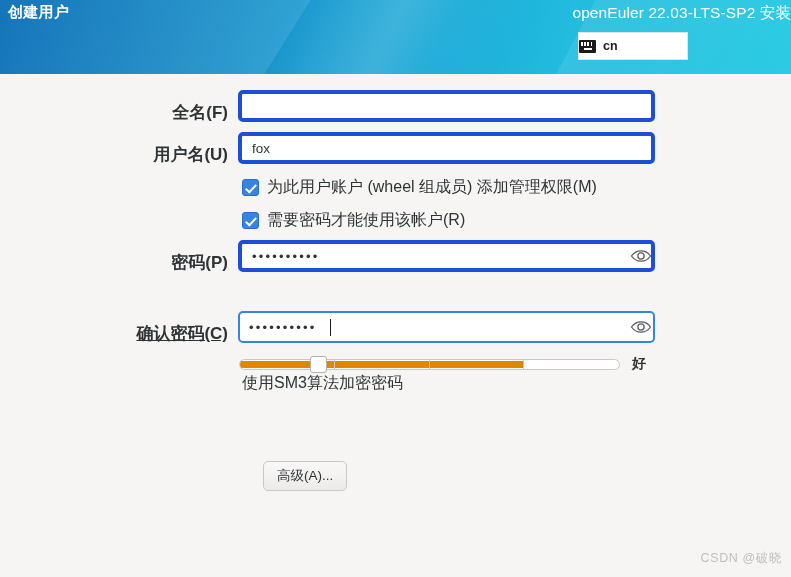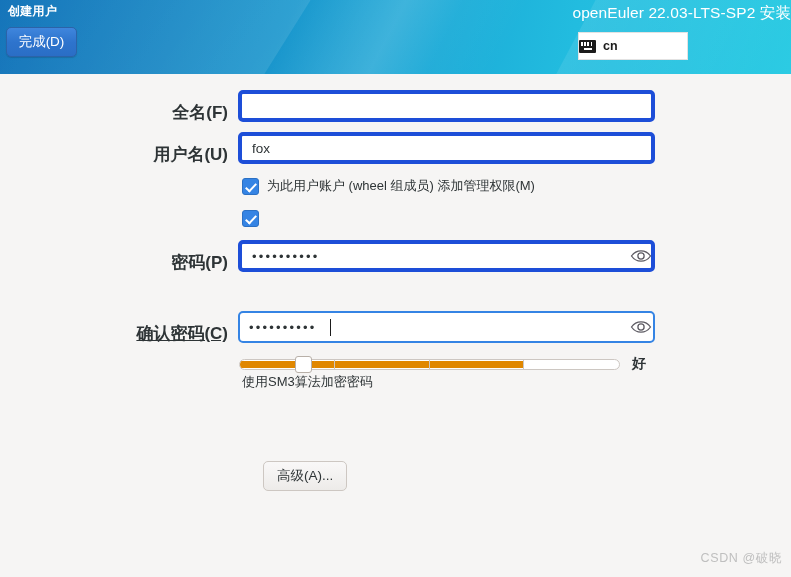--- a/index.html
+++ b/index.html
@@ -43,21 +43,21 @@
     right: 30px; top: -140px;
     width: 190px; height: 420px;
     background: linear-gradient(90deg, rgba(255,255,255,0.09), rgba(255,255,255,0.0));
     transform: rotate(28deg);
     pointer-events: none;
   }
 
   #page-title {
     position: absolute;
     left: 8px; top: 3px;
-    font-size: 12px;
+    font-size: 15px;
     font-weight: bold;
     color: #ffffff;
     letter-spacing: 0.3px;
   }
 
   #done-button {
     position: absolute;
     left: 6px; top: 27px;
     width: 71px; height: 30px;
     border-radius: 5px;
@@ -201,21 +201,21 @@
     width: 4px; height: 9px;
     border: solid #ffffff;
     border-width: 0 2px 2px 0;
     transform: rotate(43deg);
   }
   .cb.unchecked {
     background: #ffffff;
     border: 1px solid #b8b0a8;
   }
   .cb-label {
-    font-size: 13px;
+    font-size: 16px;
     color: #2e3436;
     white-space: nowrap;
   }
 
   
   #strength-bar {
     position: absolute;
     left: 239px; top: 285px;
     width: 381px; height: 11px;
     background: #ffffff;
@@ -271,21 +271,20 @@
 </style>
 </head>
 <body>
 
 <div id="header">
   <div class="streak-a"></div>
   <div class="streak-b"></div>
 
   <div id="page-title">创建用户</div>
 
-  <div id="done-button">完成(D)</div>
 
   <div id="install-title">openEuler 22.03-LTS-SP2 安装</div>
 
   <div id="kbd-indicator">
     <span class="kbd-icon"></span>
     <span class="kbd-label">cn</span>
   </div>
 </div>
 
 <div id="form-area">
@@ -296,20 +295,21 @@
   <div class="field-label" style="top:69px;">用户名(U)</div>
   <input class="text-input" style="top: 58px;" type="text" value="fox">
 
   <div class="cb-row" style="top:103px;">
     <span class="cb checked"></span>
     <span class="cb-label">为此用户账户 (wheel 组成员) 添加管理权限(M)</span>
   </div>
 
   <div class="cb-row" style="top:136px;">
     <span class="cb checked"></span>
+    <span class="cb-label">需要密码才能使用该帐户(R)</span>
   </div>
 
   <div class="field-label" style="top:177px;">密码(P)</div>
   <input class="text-input pw-input" style="top: 166px;" type="text" value="••••••••••">
   <span class="eye-btn" style="left:629px; top:170px;">
     <svg width="24" height="24" viewBox="0 0 24 24" fill="none" stroke="#5e5c64" stroke-width="1.3">
       <path d="M2.5 12s3.6-5.2 9.5-5.2S21.5 12 21.5 12s-3.6 5.2-9.5 5.2S2.5 12 2.5 12z"></path>
       <circle cx="12" cy="12" r="3.1"></circle>
     </svg>
   </span>

